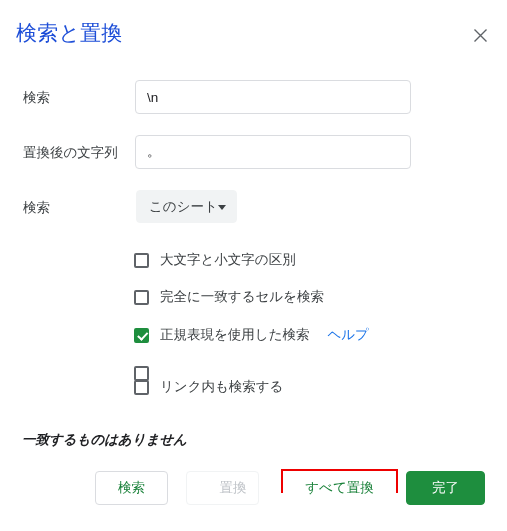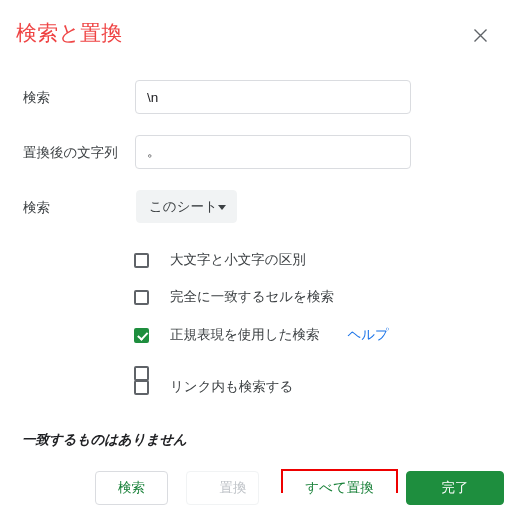--- a/index.html
+++ b/index.html
@@ -32,21 +32,21 @@
     width: 507px;
     height: 66px;
   }
   .dialog-title {
     position: absolute;
     left: 16px;
     top: 18px;
     font-size: 21px;
     line-height: 30px;
     font-weight: 400;
-    color: #ef4444;
+    color: #1d4ed8;
     letter-spacing: 0.2px;
     white-space: nowrap;
   }
   .close-btn {
     position: absolute;
     right: 14px;
     top: 22px;
     width: 26px;
     height: 26px;
     border: none;
@@ -126,21 +126,21 @@
     margin-top: 1px;
   }
 
   
   .check-row {
     position: absolute;
     left: 134px;
     height: 22px;
     display: flex;
     align-items: center;
-    gap: 21px;
+    gap: 11px;
   }
   .cb-1 { top: 249px; }
   .cb-2 { top: 286px; }
   .cb-3 { top: 324px; }
   .cb-4 { top: 362px; }
   .cb-5 { top: 376px; text-align: right; }
 
   .checkbox {
     width: 15px;
     height: 15px;
@@ -244,21 +244,21 @@
   .btn-replace-all {
     position: absolute;
     left: 0; top: 0;
     width: 113px;
     height: 34px;
     border: 1px solid #ffffff;
     color: #188038;
   }
   .btn-done {
     left: 406px;
-    width: 98px;
+    width: 79px;
     border: 1px solid #1e8e3e;
     background: #1e8e3e;
     color: #ffffff;
   }
 </style>
 </head>
 <body>
 
 <div class="dialog">
 

